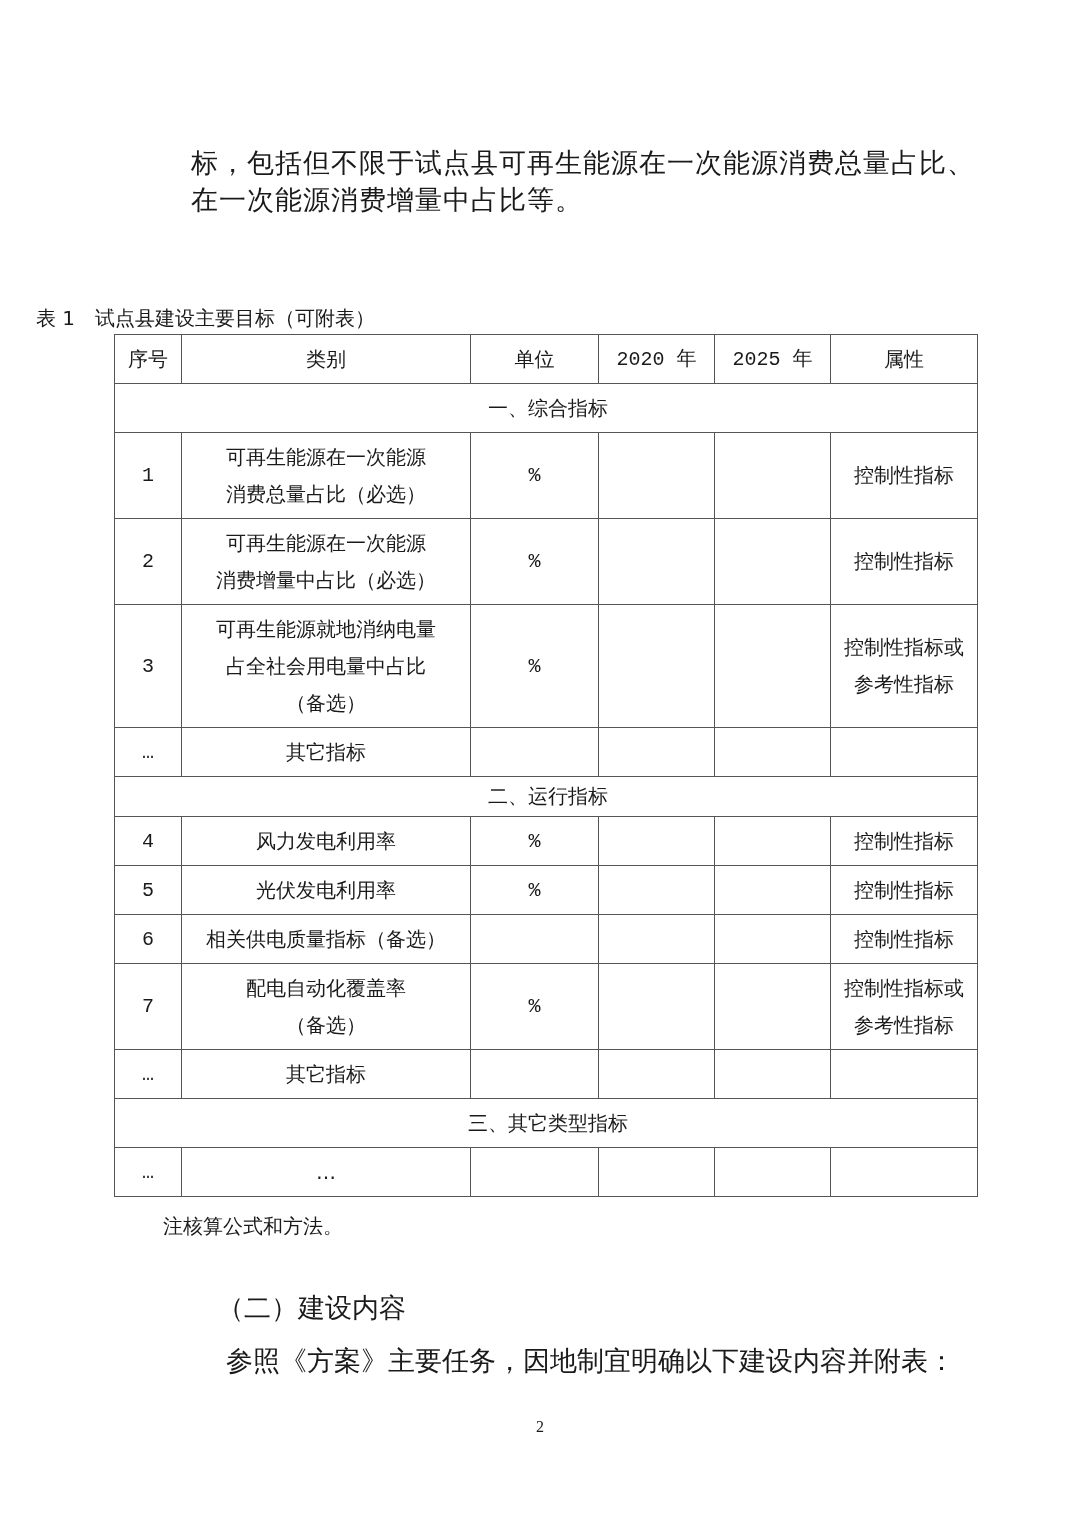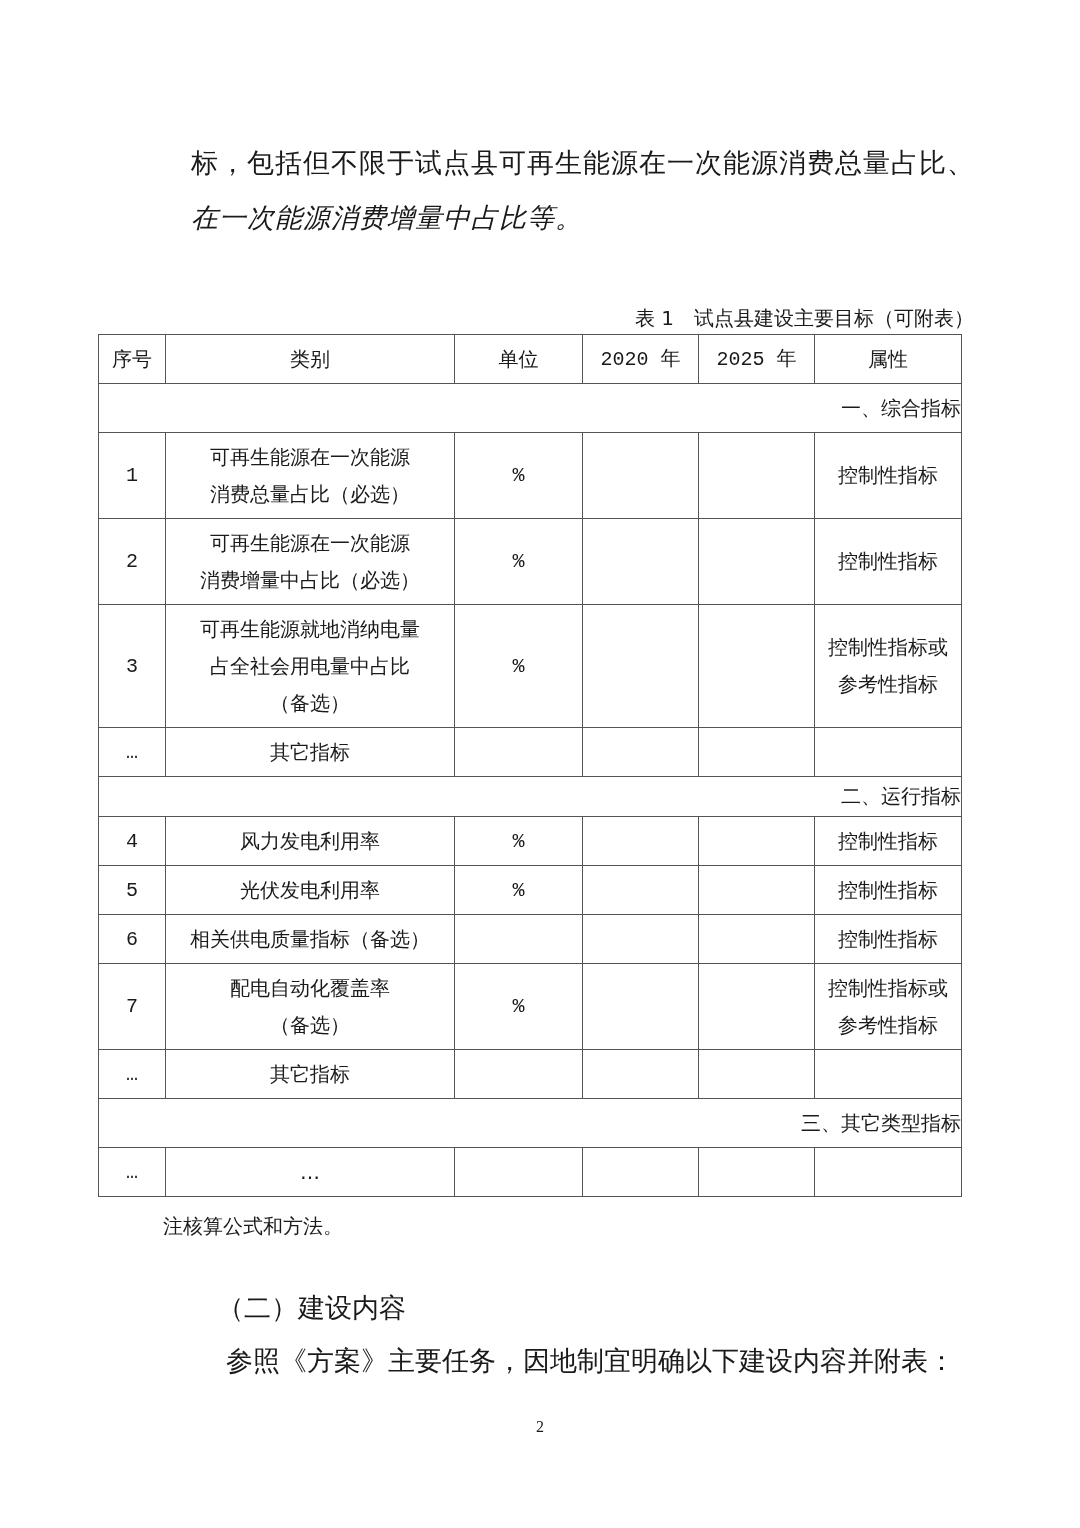--- a/index.html
+++ b/index.html
@@ -1,36 +1,36 @@
 <!DOCTYPE html>
 <html><head>
 <meta charset="utf-8">
 <style>
   html, body { margin:0; padding:0; background:#ffffff; }
   body { width:1080px; height:1528px; position:relative; overflow:hidden;
          font-family:"DejaVu Sans","Liberation Sans",sans-serif; color:#1a1a1a; }
   .para { position:absolute; left:163px; font-size:27px; letter-spacing:1px; white-space:nowrap;margin-left:28px; }
-  .caption { position:absolute; left:0; width:974px; top:305px; text-align:right; font-size:20px; white-space:nowrap; }
-  table.main { position:absolute; left:98px; top:334px; width:863px; border-collapse:collapse; table-layout:fixed;border-radius:21px; }
+  .caption { position:absolute; left:0; width:974px; top:305px; text-align:left; font-size:20px; white-space:nowrap;padding-left:36px; }
+  table.main { position:absolute; left:114px; top:334px; width:863px; border-collapse:collapse; table-layout:fixed;border-radius:21px; }
   table.main td, table.main th { border:1px solid #555; padding:0; text-align:center; vertical-align:middle;
          font-size:20px; font-weight:normal; line-height:37px; }
   table.main .num { font-family:Liberation Mono, monospace; font-size:20px; }
-  table.main td.section { text-align:right; padding-left:4px; }
+  table.main td.section { text-align:center; padding-left:4px; }
   .note { position:absolute; left:163px; top:1208px; width:760px; font-size:20px; line-height:37px; }
   .note .indent { padding-left:42px; }
   .heading2 { position:absolute; left:217px; top:1290px; font-size:27px; white-space:nowrap; }
   .para2 { position:absolute; left:226px; top:1343px; font-size:27px; white-space:nowrap; }
   .pageno { position:absolute; left:0; width:1080px; top:1418px; text-align:center;
             font-family:"Liberation Serif","DejaVu Serif",serif; font-size:16px; }
 </style>
 </head>
 <body>
 
 <div class="para" style="top:145px;">标，包括但不限于试点县可再生能源在一次能源消费总量占比、</div>
-<div class="para" style="top:200px;font-style:italic;">在一次能源消费增量中占比等。</div>
+<div class="para" style="top:182px;">在一次能源消费增量中占比等。</div>
 
 <div class="caption">表 1　试点县建设主要目标（可附表）</div>
 
 <table class="main">
   <colgroup>
     <col style="width:67px">
       <col style="width:289px">
       <col style="width:128px">
     <col style="width:116px">
       <col style="width:116px">

